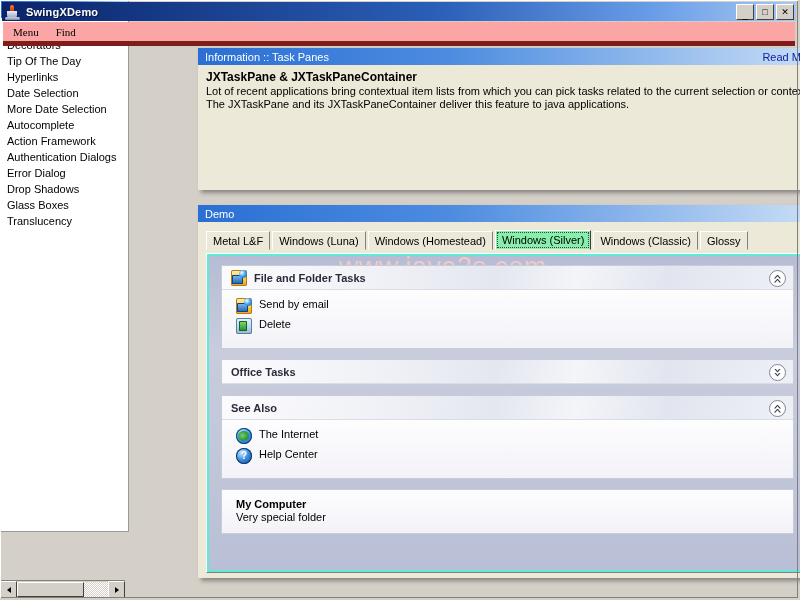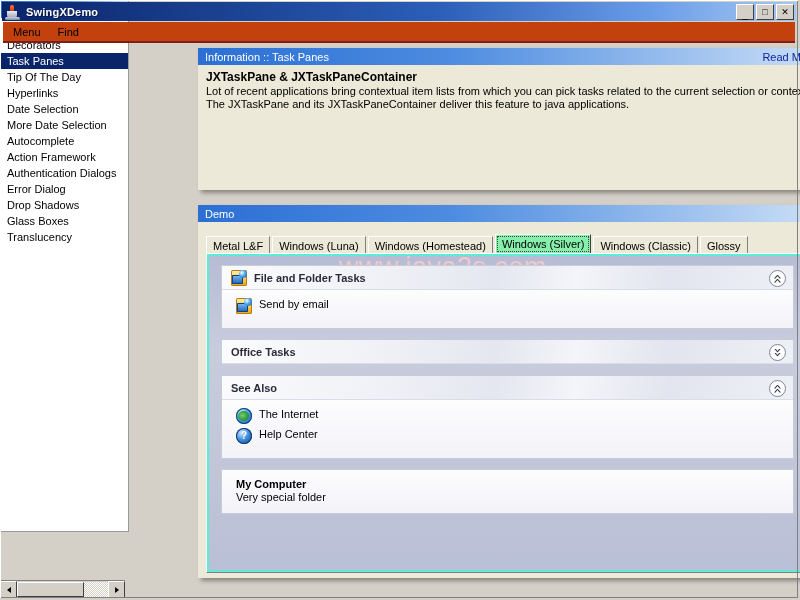--- a/index.html
+++ b/index.html
@@ -48,23 +48,24 @@
   .tb-btn span{
     position:absolute; left:50%; top:50%; transform:translate(-50%,-50%);
     font-size: 9px; line-height: 1; color:#000; font-family:"Liberation Sans",sans-serif;
   }
   .tb-btn.min span{ top: 72%; font-size:10px; }
 
   
   #menubar {
     position: absolute; left: 3px; top: 22px;
     width: 792px; height: 19px;
-    background: #c2410c;
+    background: #fca5a5;
     display: flex; align-items: center;
-    border-bottom: 2px solid #7f1d1d;
+    border-bottom: 5px solid #7f1d1d;
+    font-family: Liberation Serif, serif;
   }
   .menu-item {
     font-size: 11px; color: #000; padding: 2px 7px; margin-left: 3px; cursor: default;
   }
 
   
   .shadow-panel {
     position: absolute;
     background: #ece9d8;
     box-shadow: 3px 3px 4px rgba(0,0,0,.35);
@@ -141,21 +142,21 @@
   #demo-panel { left: 150px; top: 205px; width: 634px; height: 373px; }
   #demo-header {
     height: 17px; width:100%;
     background: linear-gradient(to right, #2b6fd4 0%, #4d8ce0 40%, #cfe2f7 100%);
     display:flex; align-items:center; padding-left:7px; box-sizing:border-box;
   }
   #demo-title { color:#fff; font-size:11px; }
 
   
   #tabstrip {
-    position:absolute; left:8px; top:26px; display:flex; align-items:center; height:28px;
+    position:absolute; left:8px; top:26px; display:flex; align-items:flex-start; height:28px;
   }
   .tab {
     font-size:11px; color:#000; padding: 2px 6px 2px 6px; margin-right:2px;
     background:#ece9d8; cursor:default;
     border:1px solid; border-color:#ffffff #808080 #ece9d8 #ffffff;
     box-sizing:border-box; height:19px; line-height:14px;
   }
   .tab.selected {
     background:#86efac; position:relative; top:-1px; height:20px;
     border-color:#ffffff #404040 #ece9d8 #ffffff;
@@ -323,21 +324,20 @@
   <div id="menubar">
     <div class="menu-item">Menu</div>
     <div class="menu-item">Find</div>
   </div>
 
   <div id="toc-panel">
     <div id="toc-header">Table of Contents</div>
     <ul id="toc-list">
       <li>Extended Tables and</li>
       <li>Decorators</li>
-      <li class="selected">Task Panes</li>
       <li>Tip Of The Day</li>
       <li>Hyperlinks</li>
       <li>Date Selection</li>
       <li>More Date Selection</li>
       <li>Autocomplete</li>
       <li>Action Framework</li>
       <li>Authentication Dialogs</li>
       <li>Error Dialog</li>
       <li>Drop Shadows</li>
       <li>Glass Boxes</li>
@@ -391,20 +391,24 @@
             <span class="tp-label">File and Folder Tasks</span>
             <div class="tp-toggle">
                 <span class="chev up"></span>
               </div>
           </div>
           <div class="tp-body">
             <div class="tp-action">
               <div class="act-icon ic-folder-share"></div>
               <span class="act-label">Send by email</span>
             </div>
+            <div class="tp-action">
+              <div class="act-icon ic-delete"></div>
+              <span class="act-label">Delete</span>
+            </div>
           </div>
         </div>
 
         <div class="taskpane">
           <div class="tp-title">
             <span class="tp-label">Office Tasks</span>
             <div class="tp-toggle">
                 <span class="chev down"></span>
               </div>
           </div>

